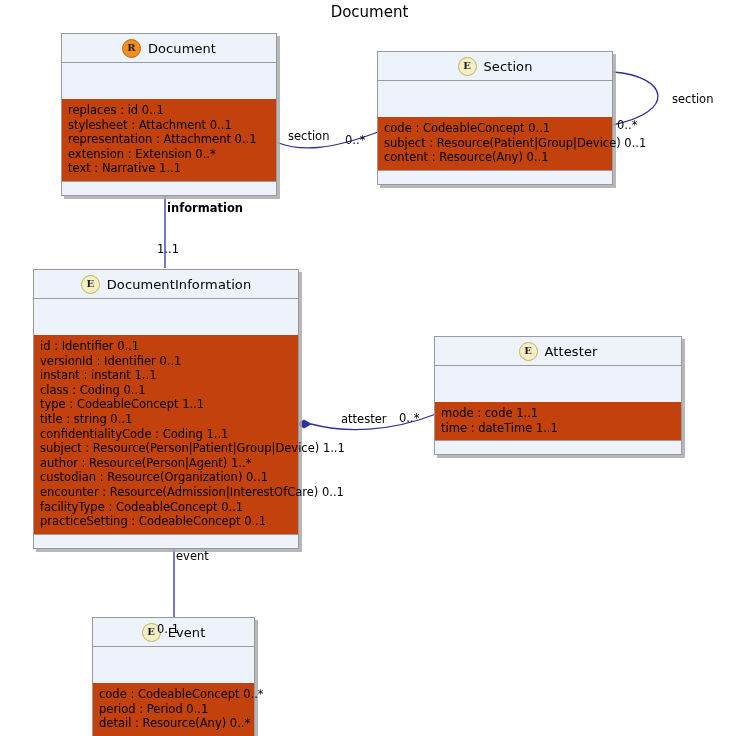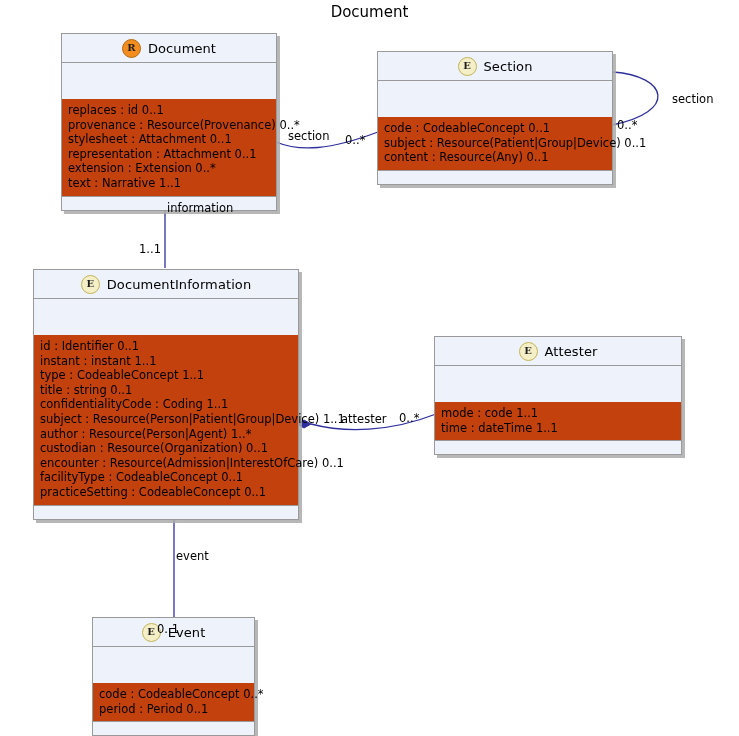--- a/index.html
+++ b/index.html
@@ -159,21 +159,20 @@
     </g>
   </svg>
 
   <div class="uml-class" style="left:61px; top:33px; width:216px;">
     <div class="uml-header">
       <span class="stereo-icon stereo-R">R</span>
       <span class="class-name">Document</span>
     </div>
     <div class="uml-attrs">
       <div class="attr-line">replaces : id 0..1</div>
-      <div class="attr-line">provenance : Resource(Provenance) 0..*</div>
       <div class="attr-line">stylesheet : Attachment 0..1</div>
       <div class="attr-line">representation : Attachment 0..1</div>
       <div class="attr-line">extension : Extension 0..*</div>
       <div class="attr-line">text : Narrative 1..1</div>
     </div>
     <div class="uml-empty"></div>
   </div>
 
   <div class="uml-class" style="left:377px; top:51px; width:236px;">
     <div class="uml-header">
@@ -188,21 +187,23 @@
     <div class="uml-empty"></div>
   </div>
 
   <div class="uml-class" style="left:33px; top:269px; width:266px;">
     <div class="uml-header">
       <span class="stereo-icon stereo-E">E</span>
       <span class="class-name">DocumentInformation</span>
     </div>
     <div class="uml-attrs">
       <div class="attr-line">id : Identifier 0..1</div>
+      <div class="attr-line">versionId : Identifier 0..1</div>
       <div class="attr-line">instant : instant 1..1</div>
+      <div class="attr-line">class : Coding 0..1</div>
       <div class="attr-line">type : CodeableConcept 1..1</div>
       <div class="attr-line">title : string 0..1</div>
       <div class="attr-line">confidentialityCode : Coding 1..1</div>
       <div class="attr-line">subject : Resource(Person|Patient|Group|Device) 1..1</div>
       <div class="attr-line">author : Resource(Person|Agent) 1..*</div>
       <div class="attr-line">custodian : Resource(Organization) 0..1</div>
       <div class="attr-line">encounter : Resource(Admission|InterestOfCare) 0..1</div>
       <div class="attr-line">facilityType : CodeableConcept 0..1</div>
       <div class="attr-line">practiceSetting : CodeableConcept 0..1</div>
     </div>
@@ -222,32 +223,33 @@
   </div>
 
   <div class="uml-class" style="left:92px; top:617px; width:163px;">
     <div class="uml-header">
       <span class="stereo-icon stereo-E">E</span>
       <span class="class-name">Event</span>
     </div>
     <div class="uml-attrs">
       <div class="attr-line">code : CodeableConcept 0..*</div>
       <div class="attr-line">period : Period 0..1</div>
+      <div class="attr-line">detail : Resource(Any) 0..*</div>
     </div>
     <div class="uml-empty"></div>
   </div>
 
   <div class="edge-label" style="left:288px; top:129px;">section</div>
   <div class="edge-label" style="left:345px; top:133px;">0..*</div>
 
   <div class="edge-label" style="left:672px; top:92px;">section</div>
   <div class="edge-label" style="left:617px; top:118px;">0..*</div>
 
-  <div class="edge-label" style="left:167px; top:201px;">information</div>
-  <div class="edge-label" style="left:139px; top:242px;">1..1</div>
+  <div class="edge-label" style="left:167px; top:201px;font-weight:bold;">information</div>
+  <div class="edge-label" style="left:157px; top:242px;">1..1</div>
 
   <div class="edge-label" style="left:341px; top:412px;">attester</div>
   <div class="edge-label" style="left:399px; top:411px;">0..*</div>
 
   <div class="edge-label" style="left:176px; top:549px;">event</div>
   <div class="edge-label" style="left:157px; top:622px;">0..1</div>
 
 </div>
 
 </body></html>

